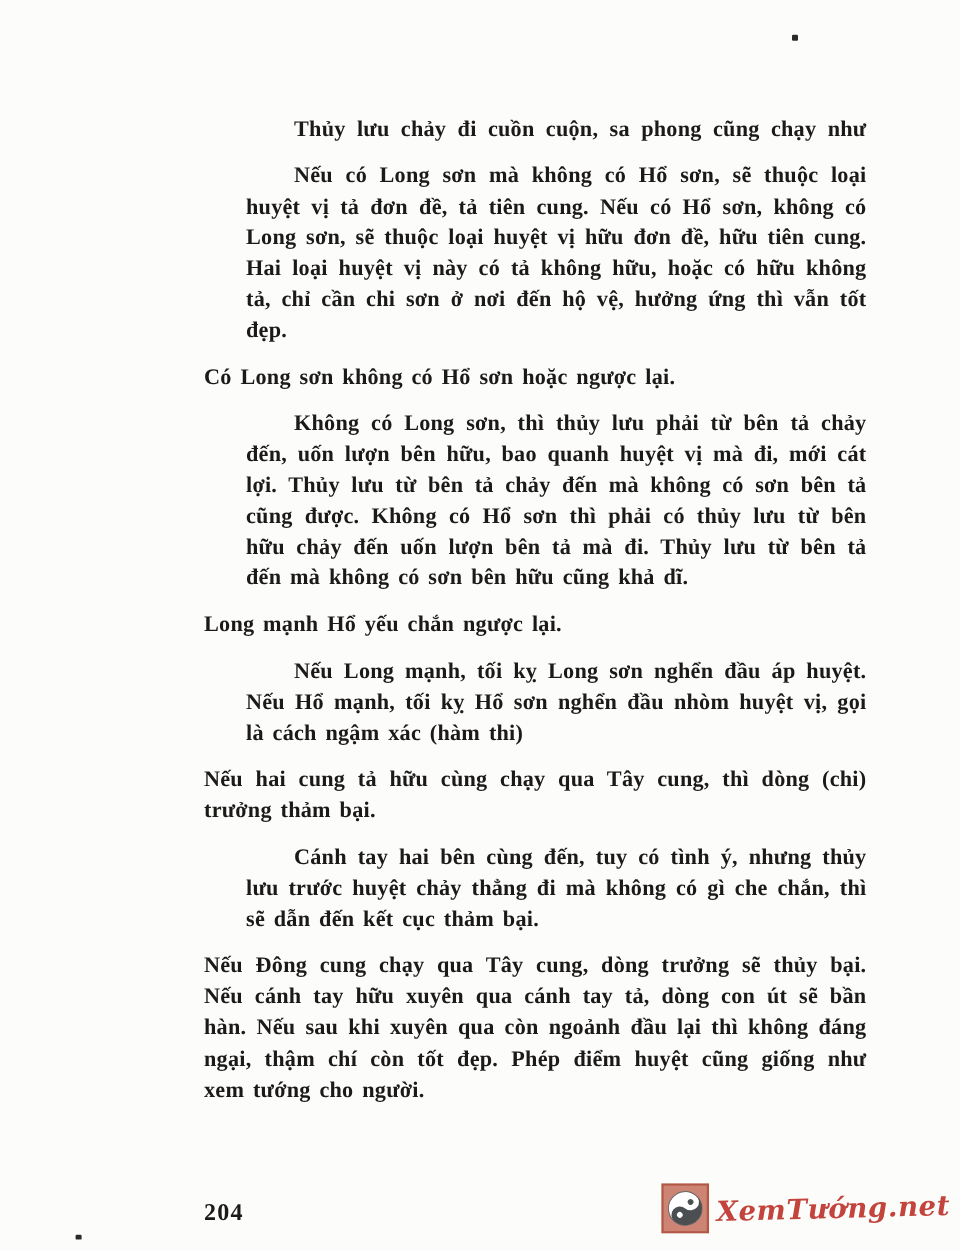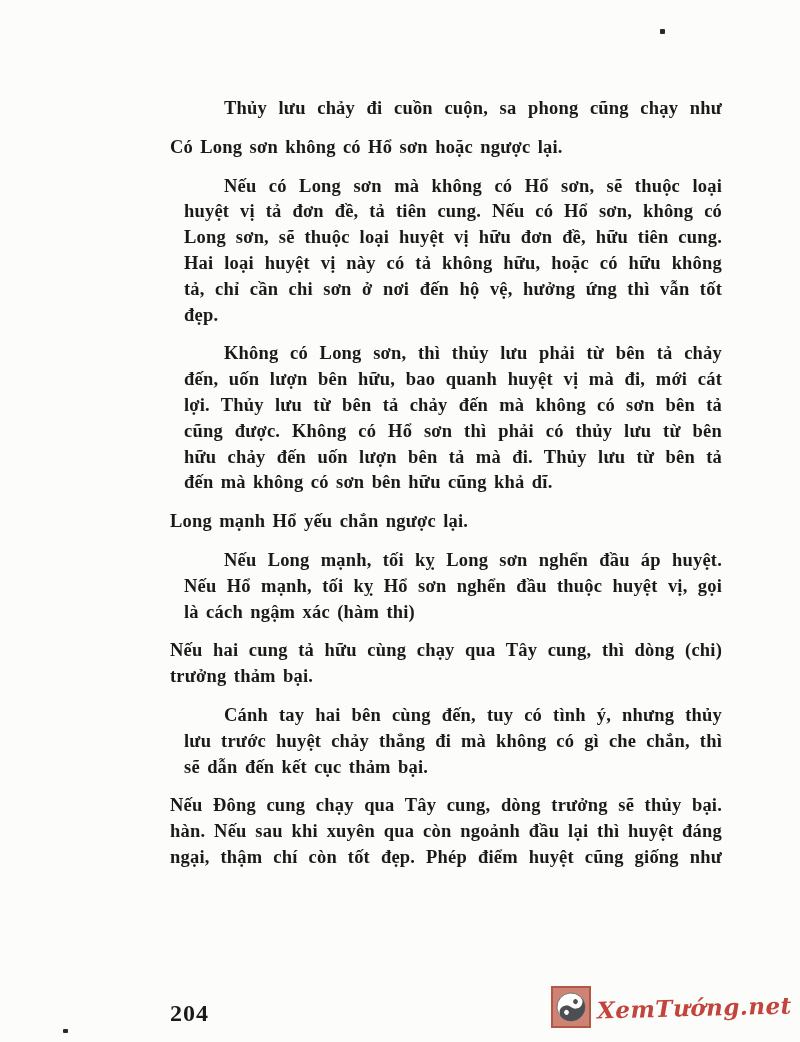--- a/index.html
+++ b/index.html
@@ -20,21 +20,21 @@
   .text-column {
     position: absolute;
     left: 170px;
     top: 96px;
     width: 552px;
   }
   .block {
     margin: 0 0 13px 0;
   }
   .block.commentary {
-    margin-left: 14px;
+    margin-left: 35px;
   }
   .line {
     font-size: 18.5px;
     line-height: 25.8px;
     font-weight: 600;
     letter-spacing: 0.2px;
     word-spacing: 2.5px;
     text-align: justify;
     text-align-last: justify;
     white-space: normal;
@@ -42,21 +42,21 @@
   .line.last {
     text-align-last: left;
   }
   .block.commentary .line.first {
     padding-left: 40px;
   }
   .page-number {
     position: absolute;
     left: 170px;
     top: 1000px;
-    font-size: 24px;
+    font-size: 20px;
     font-weight: 700;
     letter-spacing: 1px;
   }
   .watermark {
     position: absolute;
     right: 8px;
     top: 986px;
     display: flex;
     align-items: center;
     gap: 6px;
@@ -98,60 +98,62 @@
 
 <div class="page" style="background: rgb(252, 252, 250); color: rgb(28, 26, 24);">
 
   <div class="ink-speck speck-top"></div>
 
   <div class="text-column">
 
   <div class="block commentary">
         <div class="line first">Thủy lưu chảy đi cuồn cuộn, sa phong cũng chạy như</div>
       </div>
-      <div class="block statement">
-        <div class="line first last">Có Long sơn không có Hổ sơn hoặc ngược lại.</div>
-      </div>
       <div class="block commentary">
         <div class="line first">Nếu có Long sơn mà không có Hổ sơn, sẽ thuộc loại</div>
         <div class="line">huyệt vị tả đơn đề, tả tiên cung. Nếu có Hổ sơn, không có</div>
         <div class="line">Long sơn, sẽ thuộc loại huyệt vị hữu đơn đề, hữu tiên cung.</div>
         <div class="line">Hai loại huyệt vị này có tả không hữu, hoặc có hữu không</div>
         <div class="line">tả, chỉ cần chi sơn ở nơi đến hộ vệ, hưởng ứng thì vẫn tốt</div>
         <div class="line last">đẹp.</div>
+      </div>
+      <div class="block statement">
+        <div class="line first last">Có Long sơn không có Hổ sơn hoặc ngược lại.</div>
       </div>
       <div class="block commentary">
         <div class="line first">Không có Long sơn, thì thủy lưu phải từ bên tả chảy</div>
         <div class="line">đến, uốn lượn bên hữu, bao quanh huyệt vị mà đi, mới cát</div>
         <div class="line">lợi. Thủy lưu từ bên tả chảy đến mà không có sơn bên tả</div>
         <div class="line">cũng được. Không có Hổ sơn thì phải có thủy lưu từ bên</div>
         <div class="line">hữu chảy đến uốn lượn bên tả mà đi. Thủy lưu từ bên tả</div>
         <div class="line last">đến mà không có sơn bên hữu cũng khả dĩ.</div>
       </div>
       <div class="block statement">
         <div class="line first last">Long mạnh Hổ yếu chắn ngược lại.</div>
       </div>
       <div class="block commentary">
         <div class="line first">Nếu Long mạnh, tối kỵ Long sơn nghển đầu áp huyệt.</div>
-        <div class="line">Nếu Hổ mạnh, tối kỵ Hổ sơn nghển đầu thuộc huyệt vị, gọi</div>
+        <div class="line">Nếu Hổ mạnh, tối kỵ Hổ sơn nghển đầu nhòm huyệt vị, gọi</div>
         <div class="line last">là cách ngậm xác (hàm thi)</div>
       </div>
       <div class="block statement">
         <div class="line first">Nếu hai cung tả hữu cùng chạy qua Tây cung, thì dòng (chi)</div>
         <div class="line last">trưởng thảm bại.</div>
       </div>
       <div class="block commentary">
         <div class="line first">Cánh tay hai bên cùng đến, tuy có tình ý, nhưng thủy</div>
         <div class="line">lưu trước huyệt chảy thẳng đi mà không có gì che chắn, thì</div>
         <div class="line last">sẽ dẫn đến kết cục thảm bại.</div>
       </div>
       <div class="block statement">
         <div class="line first">Nếu Đông cung chạy qua Tây cung, dòng trưởng sẽ thủy bại.</div>
-        <div class="line">hàn. Nếu sau khi xuyên qua còn ngoảnh đầu lại thì huyệt đáng</div>
+        <div class="line">Nếu cánh tay hữu xuyên qua cánh tay tả, dòng con út sẽ bần</div>
+        <div class="line">hàn. Nếu sau khi xuyên qua còn ngoảnh đầu lại thì không đáng</div>
         <div class="line">ngại, thậm chí còn tốt đẹp. Phép điểm huyệt cũng giống như</div>
+        <div class="line last">xem tướng cho người.</div>
       </div>
     </div>
 
   <div class="page-number">204</div>
 
   <div class="watermark">
     <span class="yy-box">
       <svg width="40" height="42" viewBox="0 0 40 42" xmlns="http://www.w3.org/2000/svg">
         <rect x="1" y="1" width="38" height="40" fill="#cd8474" stroke="#b15847" stroke-width="2"></rect>
         <g transform="rotate(40 20 21)">

